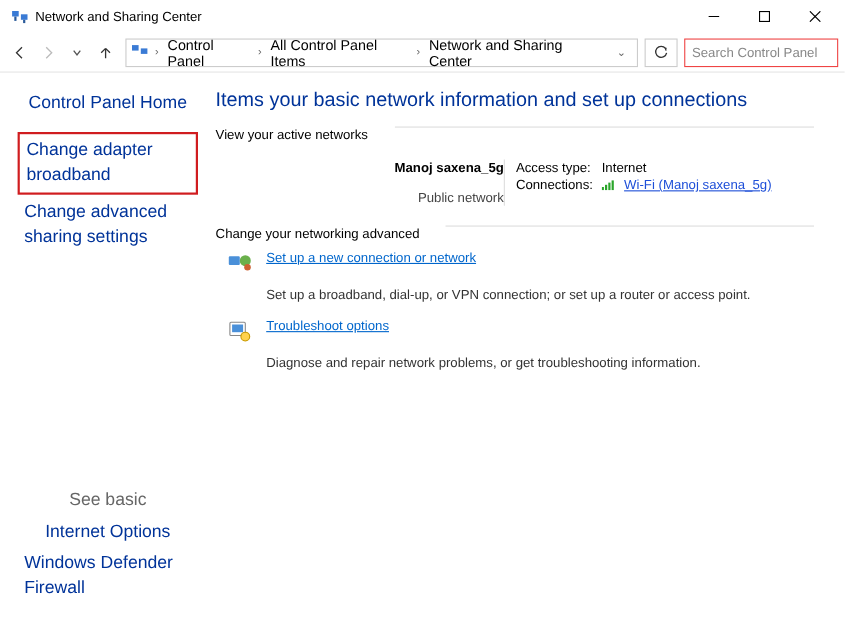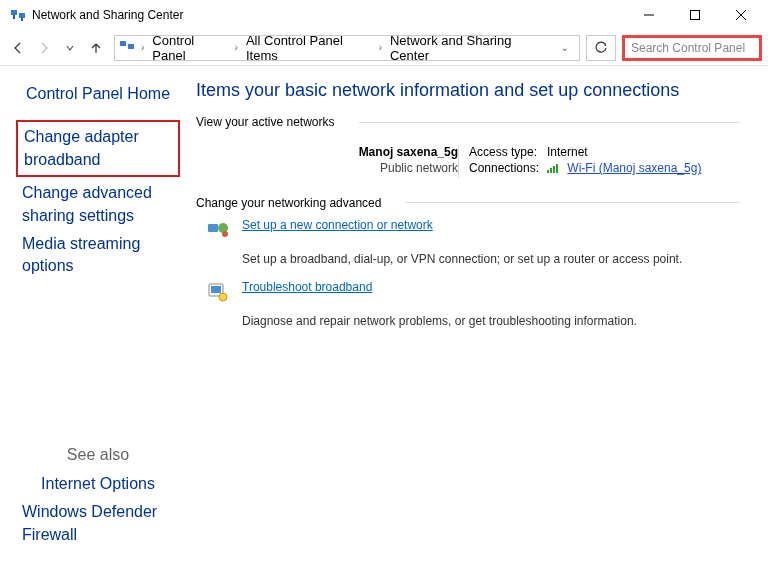--- a/index.html
+++ b/index.html
@@ -74,21 +74,21 @@
     padding: 0 6px;
   }
   .refresh-btn {
     width: 30px; height: 26px;
     border: 1px solid #ccc;
     display: flex; align-items: center; justify-content: center;
     margin-right: 4px;
   }
   .searchbox {
     width: 140px; height: 26px;
-    border: 3px solid #ef4444;
+    border: 1px solid #ef4444;
     display: flex; align-items: center;
     padding: 0 6px;
     color: #888;
     gap: 4px;
   }
   .searchbox input {
     border: none; outline: none;
     flex: 1;
     font-size: 12px;
     color: #000;
@@ -133,21 +133,21 @@
     color: #003399;
     font-size: 18px;
     font-weight: 400;
     margin-bottom: 14px;
   }
   .section-label {
     font-size: 12px;
     color: #000;
     margin-bottom: 4px;
     display: flex;
-    align-items: center;
+    align-items: flex-start;
     gap: 16px;
   }
   .section-label .line {
     flex: 1;
     height: 1px;
     background: #ddd;
     margin-left: 8px;
   }
   .network-block {
     display: flex;
@@ -158,21 +158,21 @@
     text-align: right;
   }
   .network-left .net-name {
     font-weight: 600;
     color: #000;
     font-size: 12px;
   }
   .network-left .net-type {
     color: #444;
     font-size: 12px;
-    margin-top: 2px;
+    margin-top: 14px;
   }
   .vdiv {
     width: 1px;
     background: #ddd;
     margin: 0 10px 0 0;
   }
   .network-right {
     font-size: 12px;
   }
   .network-right .row { display: flex; margin-bottom: 2px; }
@@ -279,23 +279,22 @@
     <input type="text" placeholder="Search Control Panel" style="">
 
   </div>
 </div>
 
 <div class="content">
   <div class="sidebar">
     <a href="#" class="home">Control Panel Home</a>
     <a href="#" class="highlight">Change adapter broadband</a>
     <a href="#">Change advanced sharing settings</a>
-    <a href="#">Media streaming options</a>
     <div class="spacer"></div>
-    <div class="seealso">See also</div>
+    <div class="seealso">See basic</div>
     <a href="#">Internet Options</a>
     <a href="#">Windows Defender Firewall</a>
   </div>
 
   <div class="main">
     <h1>Items your basic network information and set up connections</h1>
 
     <div class="section-label">
       <span>View your active networks</span>
       <span class="line"></span>
@@ -350,19 +349,19 @@
 
     <div class="setting-item">
       <span class="icon">
         <svg width="24" height="24" viewBox="0 0 24 24">
           <rect x="3" y="4" width="14" height="12" rx="1" fill="#fff" stroke="#888" stroke-width="1"></rect>
           <rect x="5" y="6" width="10" height="7" fill="#4a90d9"></rect>
           <circle cx="17" cy="17" r="4" fill="#ffd24d" stroke="#c99a00" stroke-width="1"></circle>
         </svg>
       </span>
       <div class="text">
-        <a href="#" class="title">Troubleshoot broadband</a>
+        <a href="#" class="title">Troubleshoot options</a>
         <div class="desc">Diagnose and repair network problems, or get troubleshooting information.</div>
       </div>
     </div>
 
   </div>
 </div>
 
 </body></html>

